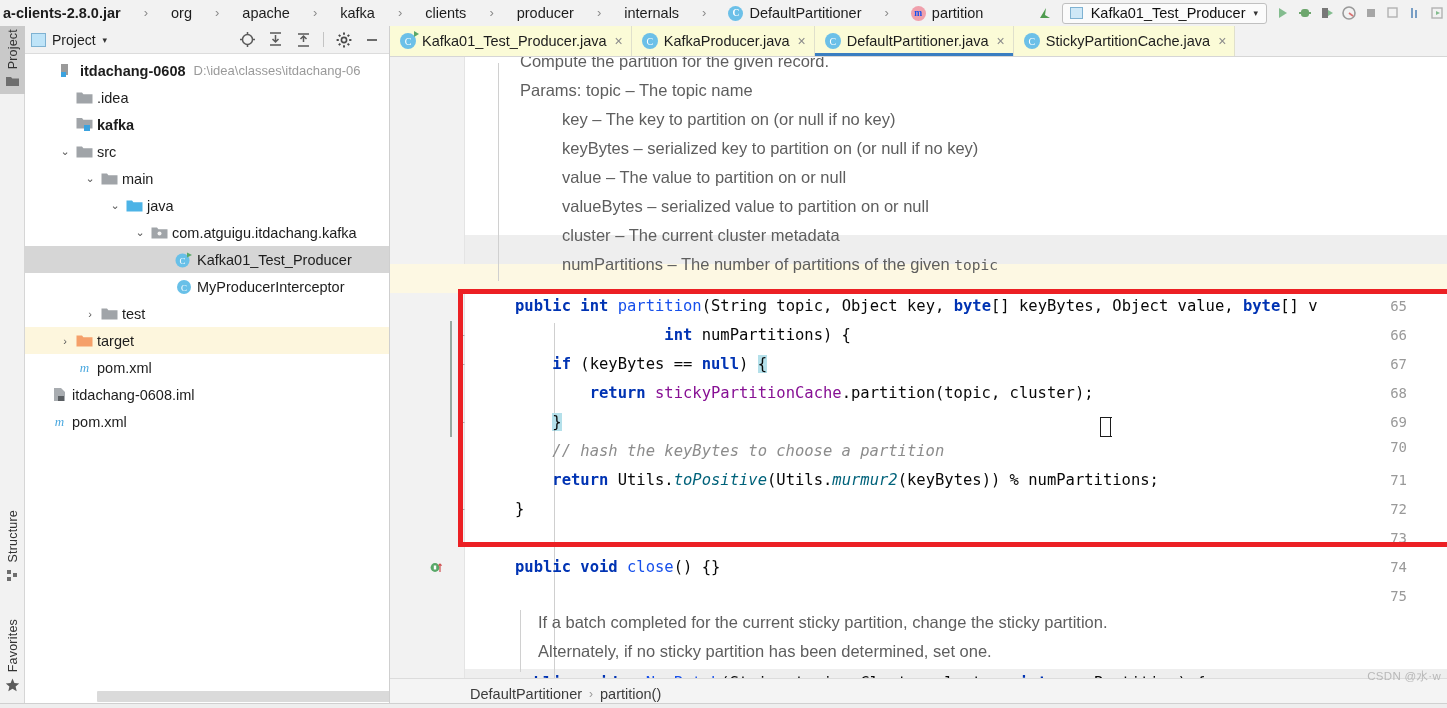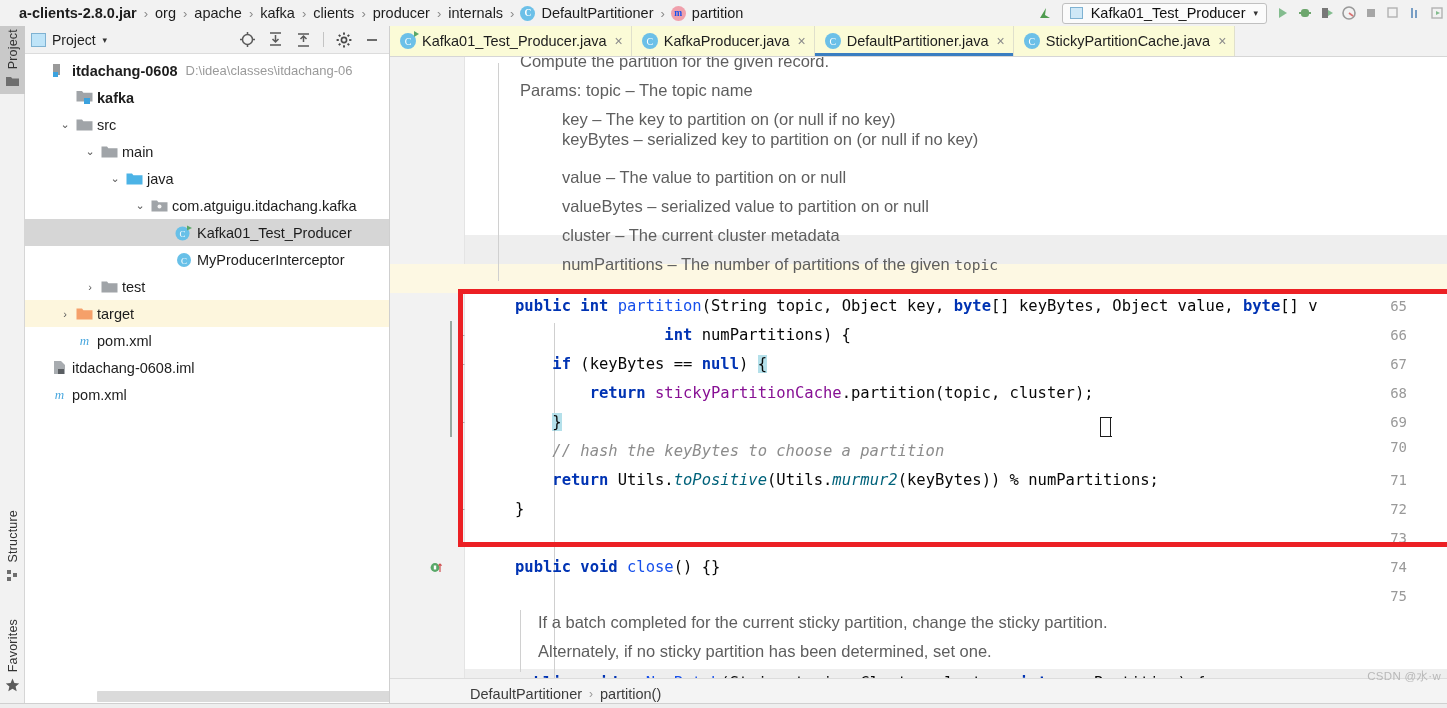--- a/index.html
+++ b/index.html
@@ -221,21 +221,21 @@
     position:absolute; left:0; bottom:0; width:1447px; height:5px;
     background:#eeeeee; border-top:1px solid #d0d0d0;
   }
 </style>
 </head>
 <body>
 
 <div id="app">
 
   <div class="navbar">
-    <div id="nav-crumbs" style="display:flex;align-items:flex-end;padding-left:18px;">
+    <div id="nav-crumbs" style="display:flex;align-items:flex-start;padding-left:2px;gap:16px;">
         <span class="crumb-chip">
           <span class="nav-crumb bold">a-clients-2.8.0.jar</span>
         </span>
         <span class="nav-sep">›</span>
         <span class="crumb-chip">
           <span class="nav-crumb">org</span>
         </span>
         <span class="nav-sep">›</span>
         <span class="crumb-chip">
           <span class="nav-crumb">apache</span>
@@ -391,30 +391,39 @@
             <path d="M8 0.6 v2.2 M8 13.2 v2.2 M0.6 8 h2.2 M13.2 8 h2.2 M2.8 2.8 l1.6 1.6 M11.6 11.6 l1.6 1.6 M13.2 2.8 l-1.6 1.6 M4.4 11.6 l-1.6 1.6" stroke="#4a4a4a" stroke-width="1.9"></path>
           </svg>
         </span>
       <span class="pp-btn">
         <svg width="16" height="16" viewBox="0 0 16 16">
             <path d="M3 8 h10" stroke="#4a4a4a" stroke-width="1.6"></path>
           </svg>
         </span>
     </div>
     <div class="tree" id="tree-root">
-        <div class="trow" style="padding-left: 6px;">
+        <div class="trow" style="padding-left: 14px;">
           <span class="tw"></span>
           <span class="tico">
             <svg width="15" height="15" viewBox="0 0 15 15">
               <rect x="1" y="1" width="7" height="11" fill="#9a9a9a"></rect>
               <rect x="1" y="9" width="5" height="5" fill="#3ba2de"></rect>
             </svg>
           </span>
           <span class="tlabel b">itdachang-0608</span>
           <span class="tpath">D:\idea\classes\itdachang-06</span>
+        </div>
+        <div class="trow" style="padding-left: 31px;">
+          <span class="tw"></span>
+          <span class="tico">
+            <svg width="17" height="14" viewBox="0 0 17 14">
+              <path d="M0.5 1.5 h5.5 l1.4 1.8 H16.5 V12.5 H0.5 Z" fill="#a0a4a8"></path>
+            </svg>
+          </span>
+          <span class="tlabel">.idea</span>
         </div>
         <div class="trow" style="padding-left: 31px;">
           <span class="tw"></span>
           <span class="tico">
             <svg width="17" height="15" viewBox="0 0 17 15">
               <path d="M0.5 1 h5.5 l1.4 1.8 H16.5 V11.5 H0.5 Z" fill="#a0a4a8"></path>
               <rect x="8" y="8" width="6" height="6" fill="#3ba2de"></rect>
             </svg>
           </span>
           <span class="tlabel b">kafka</span>
@@ -559,21 +568,21 @@
 
       <div class="hlrow" style="top:207px; width:1057px;"></div>
       <div class="grayrow" style="left:75px; top:178px; width:982px;"></div>
       <div class="grayrow" style="left:75px; top:612px; width:982px;"></div>
 
       <div class="jbar" style="left:108px; top:6px; height:218px;"></div>
       <div id="jdoc-top">
           <div class="jdoc" style="left: 130px; top: -10px;">Compute the partition for the given record.</div>
           <div class="jdoc" style="left: 130px; top: 19px;">Params: topic – The topic name</div>
           <div class="jdoc" style="left: 172px; top: 48px;">key – The key to partition on (or null if no key)</div>
-          <div class="jdoc" style="left: 172px; top: 68px; text-align: center;">keyBytes – serialized key to partition on (or null if no key)</div>
+          <div class="jdoc" style="left: 172px; top: 77px; text-align: center;">keyBytes – serialized key to partition on (or null if no key)</div>
           <div class="jdoc" style="left: 172px; top: 106px;">value – The value to partition on or null</div>
           <div class="jdoc" style="left: 172px; top: 135px;">valueBytes – serialized value to partition on or null</div>
           <div class="jdoc" style="left: 172px; top: 164px;">cluster – The current cluster metadata</div>
           <div class="jdoc" style="left: 172px; top: 193px;">numPartitions – The number of partitions of the given <span class="mono">topic</span></div>
         </div>
 
       <div id="gutter-lines">
           <div class="lnum" style="top: 235px;">65</div>
           <div class="lnum" style="top: 264px;">66</div>
           <div class="fold" style="top: 264px;">⌐</div>

